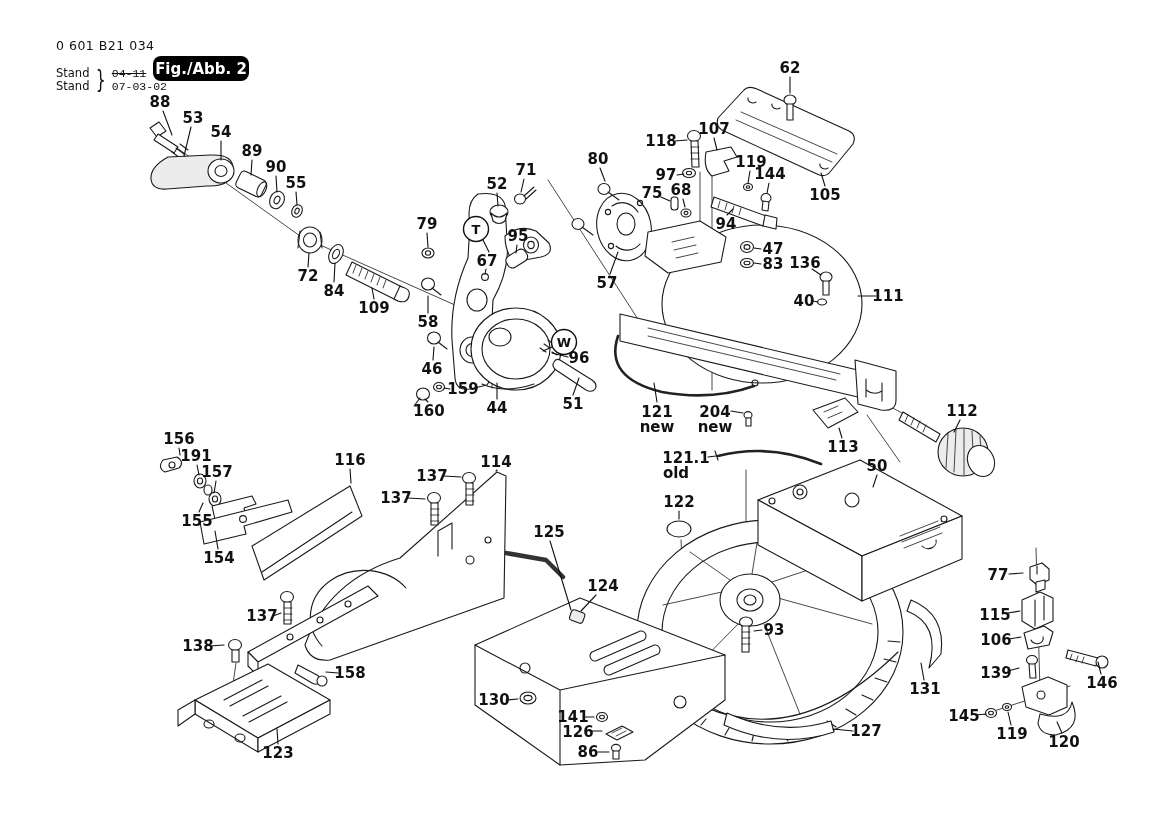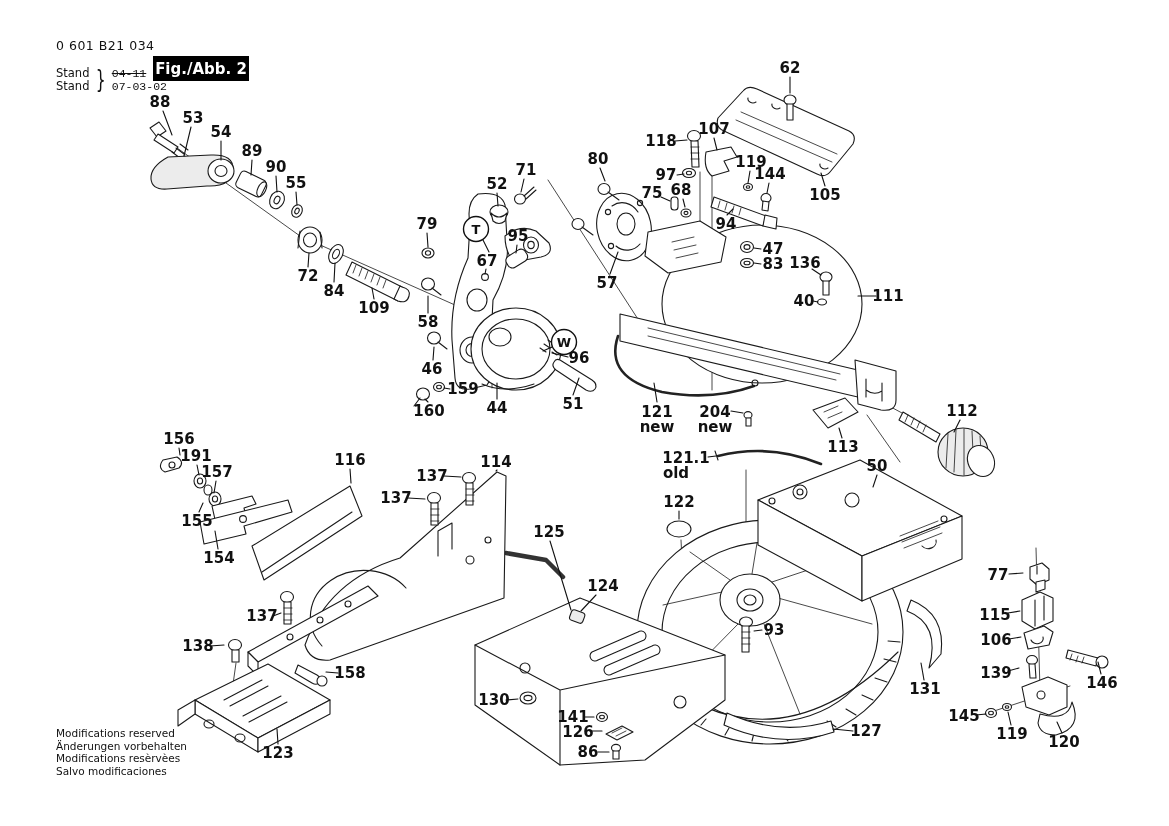--- a/index.html
+++ b/index.html
@@ -7,21 +7,21 @@
         font-family:"DejaVu Sans",sans-serif;color:#111;}
   
   #hdr{position:absolute;left:56px;top:38px;}
   #part-number{font-size:12.5px;letter-spacing:.5px;}
   #rev{display:flex;align-items:center;margin-top:13px;}
   #rev .lbls{font-size:11.5px;line-height:13px;}
   #rev .brace{font-size:24px;margin:0 3px 0 4px;transform:scaleX(.65);}
   #rev .vals{font-size:11.5px;line-height:13px;font-family:Liberation Mono, monospace;}
   .strike{text-decoration:line-through;}
   #figbox{position:absolute;left:153px;top:56px;width:96px;height:25px;background:#000;
-          color:#fff;font-weight:bold;font-size:15px;display:flex;align-items:center;justify-content:center;}
+          color:#fff;font-weight:bold;font-size:15px;display:flex;align-items:center;justify-content:center;border-radius:8px;}
   
   #ftr{position:absolute;left:56px;top:727px;font-size:10.5px;line-height:12.5px;}
   
   svg{position:absolute;left:0;top:0;}
   .ln{stroke:#1a1a1a;fill:none;stroke-width:1.1;stroke-linecap:round;stroke-linejoin:round;}
   .fw{stroke:#1a1a1a;fill:#ffffff;stroke-width:1.1;stroke-linejoin:round;}
   .fg{stroke:#1a1a1a;fill:#ececec;stroke-width:1.1;stroke-linejoin:round;}
   .thin{stroke-width:.8;}
   .arc{stroke:#222;stroke-width:2.6;fill:none;stroke-linecap:round;}
   .hx{stroke:#333;stroke-width:4.5;fill:none;stroke-linecap:round;stroke-linejoin:round;}
@@ -43,26 +43,20 @@
       </div>
       <div class="brace">}</div>
       <div class="vals">
         <div class="strike">04-11</div>
         <div>07-03-02</div>
       </div>
     </div>
   </div>
   <div id="figbox">Fig./Abb. 2</div>
 
-  <div id="ftr">
-    <div>Modifications reserved</div>
-    <div>Änderungen vorbehalten</div>
-    <div>Modifications resèrvèes</div>
-    <div>Salvo modificaciones</div>
-  </div>
 
   <svg id="art" width="1169" height="826" viewBox="0 0 1169 826">
 
     <g>
       <path class="ln thin" d="M152,130 L300,236 L547,346"></path>
       <path class="ln thin" d="M548,180 L645,330"></path>
       <path class="ln thin" d="M700,172 L700,298"></path>
       <path class="ln thin" d="M712,152 L712,390"></path>
       <path class="ln thin" d="M746,470 L746,596"></path>
       <path class="ln thin" d="M681,540 L684,598"></path>

